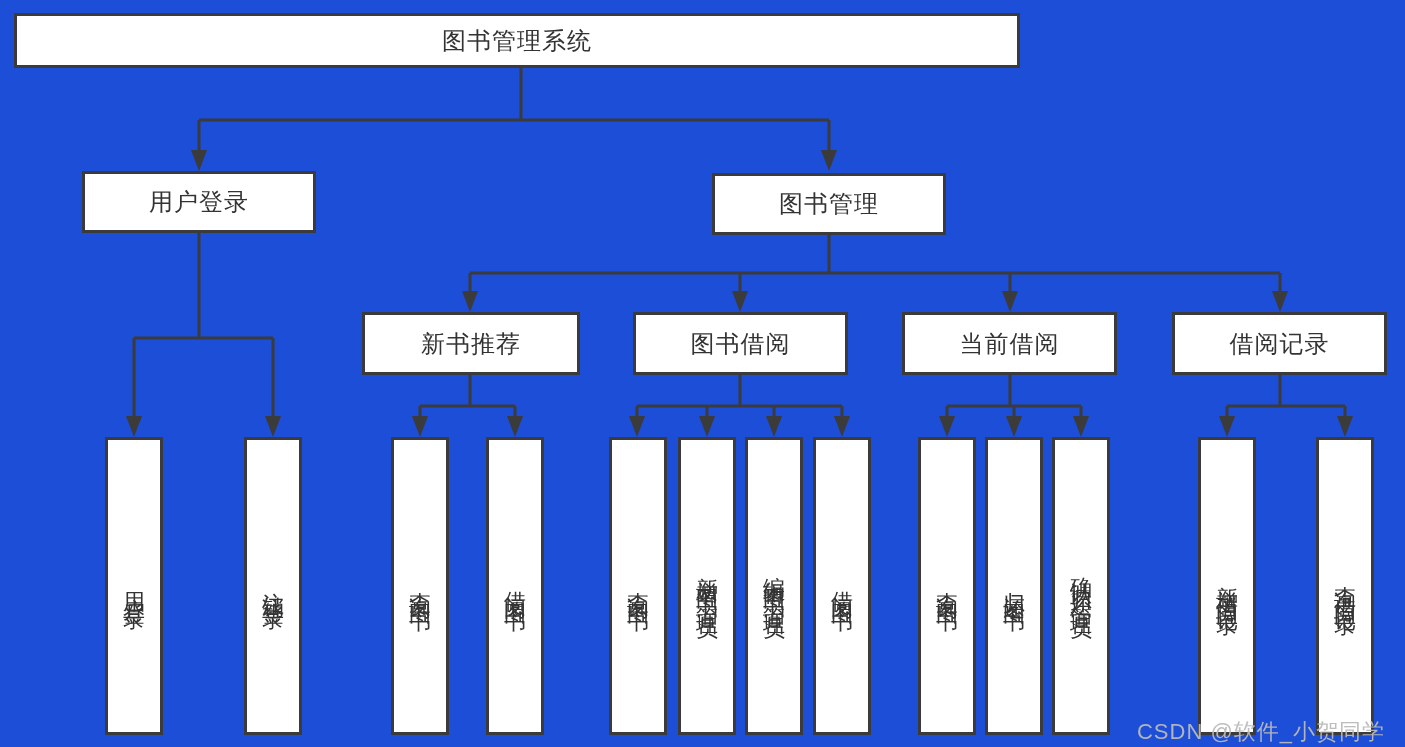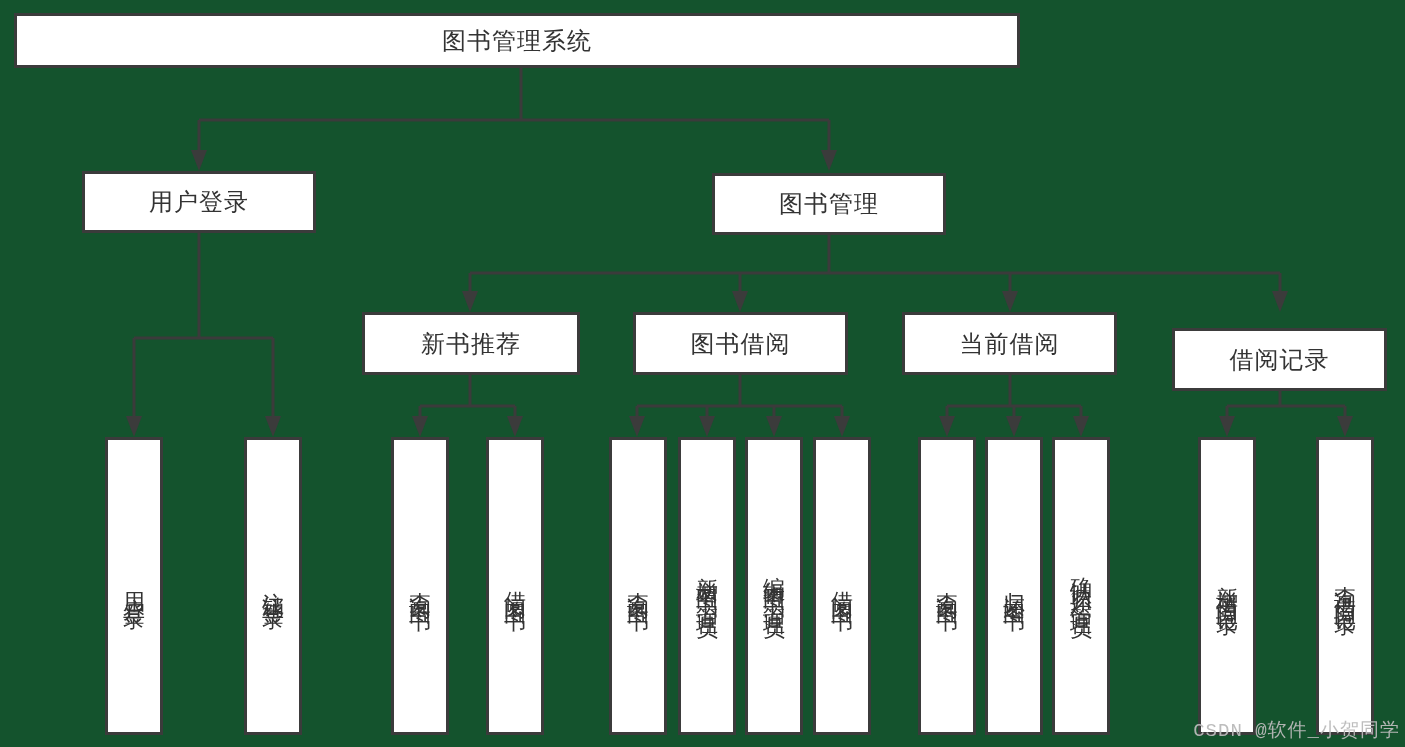--- a/index.html
+++ b/index.html
@@ -5,21 +5,21 @@
   html, body {
     margin: 0;
     padding: 0;
     background: #ffffff;
     font-family: "Liberation Sans", sans-serif;
   }
   .canvas {
     position: relative;
     width: 1405px;
     height: 747px;
-    background: #14532d;
+    background: #1d4ed8;
     overflow: hidden;
   }
   #connectors {
     position: absolute;
     left: 0;
     top: 0;
     z-index: 1;
   }
   .node {
     position: absolute;
@@ -42,27 +42,26 @@
     width: 58px;
     height: 298px;
     writing-mode: vertical-rl;
     text-orientation: mixed;
     font-size: 22px;
     letter-spacing: 6px;
   }
   .watermark {
     position: absolute;
     top: 717px;
-    right: 5px;
-    font-size: 19px;
+    right: 20px;
+    font-size: 22px;
     letter-spacing: 1px;
     color: rgba(185, 185, 185, 0.95);
     z-index: 3;
     white-space: nowrap;
-    font-family: Liberation Mono, monospace;
   }
 </style>
 </head>
 <body>
 
 <div class="canvas">
 
   <svg id="connectors" width="1405" height="747" viewBox="0 0 1405 747">
       <path d="M521 68 V120 M199 120 H829 M199 233 V338 M134 338 H273 M829 233 V273 M470 273 H1280 M470 375 V406 M420 406 H515 M740 375 V406 M637 406 H842 M1010 375 V406 M947 406 H1081 M1280 375 V406 M1227 406 H1345 M199 120 V153 M829 120 V153 M134 338 V419 M273 338 V419 M470 273 V294 M740 273 V294 M1010 273 V294 M1280 273 V294 M420 406 V419 M515 406 V419 M637 406 V419 M707 406 V419 M774 406 V419 M842 406 V419 M947 406 V419 M1014 406 V419 M1081 406 V419 M1227 406 V419 M1345 406 V419" fill="none" stroke="#3b3b3b" stroke-width="3"></path>
       <polygon points="191,150 207,150 199,171" fill="#3b3b3b"></polygon>
@@ -87,21 +86,21 @@
     </svg>
 
   <div class="node hbox" style="left:14px; top:13px; width:1006px; height:55px;">图书管理系统</div>
 
   <div class="node hbox" style="left:82px; top:171px; width:234px; height:62px;">用户登录</div>
   <div class="node hbox" style="left:712px; top:173px; width:234px; height:62px;">图书管理</div>
 
   <div class="node hbox" style="left:362px; top:312px; width:218px; height:63px;">新书推荐</div>
   <div class="node hbox" style="left:633px; top:312px; width:215px; height:63px;font-family:Liberation Serif, serif;">图书借阅</div>
   <div class="node hbox" style="left:902px; top:312px; width:215px; height:63px;">当前借阅</div>
-  <div class="node hbox" style="left:1172px; top:328px; width:215px; height:63px;">借阅记录</div>
+  <div class="node hbox" style="left:1172px; top:312px; width:215px; height:63px;">借阅记录</div>
 
   <div class="node vbox" style="left:105px;">用户登录</div>
   <div class="node vbox" style="left:244px;">注销登录</div>
 
   <div class="node vbox" style="left:391px;">查询图书</div>
   <div class="node vbox" style="left:486px;">借阅图书</div>
 
   <div class="node vbox" style="left:609px;">查询图书</div>
   <div class="node vbox" style="left:678px;">新增图书（管理员）</div>
   <div class="node vbox" style="left:745px;">编辑图书（管理员）</div>

